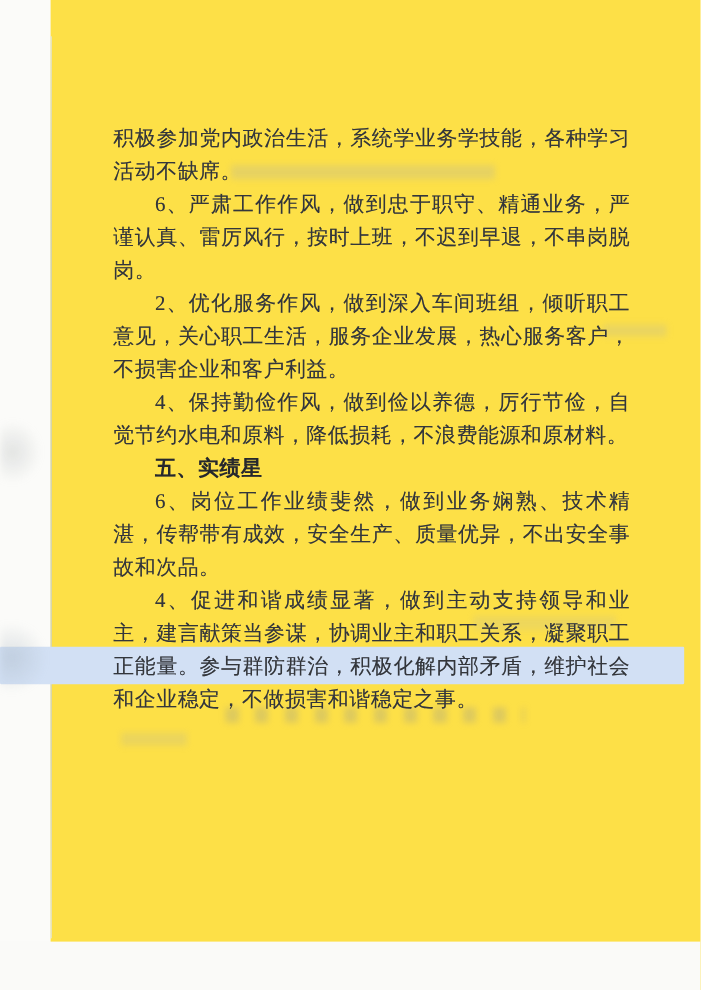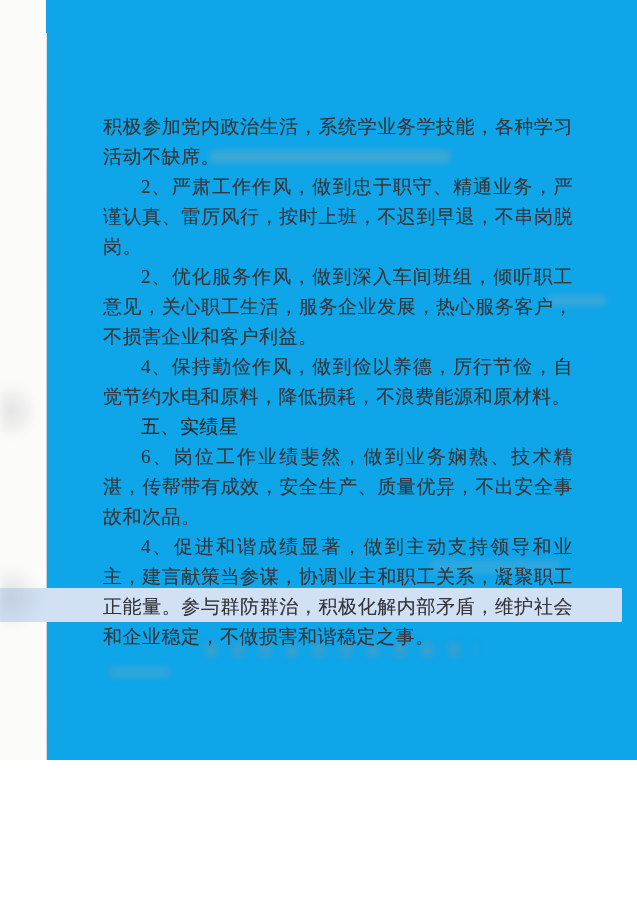--- a/index.html
+++ b/index.html
@@ -1,19 +1,19 @@
 <!DOCTYPE html>
 <html><head>
 <meta charset="utf-8">
 <style>
   html,body{margin:0;padding:0;background:#ffffff;}
   .canvas{
     position:relative;
-    width:637px;height:760px;
-    background:#0ea5e9;
+    width:637px;height:900px;
+    background:#fde047;
     overflow:hidden;
     font-family:"Liberation Serif","DejaVu Serif",serif;
   }
   
   .left-margin{
     position:absolute;left:0;top:0;width:46px;height:900px;
     background:#fbfbf9;
   }
   
   .edge-line{
@@ -29,21 +29,21 @@
     position:absolute;left:103px;top:112px;width:470px;
     font-size:19px;line-height:30px;
     color:#33363b;
     text-align:justify;
     letter-spacing:.5px;
     text-shadow:0 0 .4px rgba(70,70,75,.5);
     z-index:2;
   }
   .text-block p{margin:0;text-indent:2em;}
   .text-block p.no-indent{text-indent:0;}
-  .text-block p.heading{font-weight:normal;color:#26282c;}
+  .text-block p.heading{font-weight:bold;color:#26282c;}
   
   .artifact{position:absolute;filter:blur(3px);pointer-events:none;z-index:1;}
   .a1{left:210px;top:150px;width:240px;height:13px;background:rgba(176,176,170,.28);}
   .a2{left:548px;top:295px;width:58px;height:11px;background:rgba(178,178,172,.25);}
   .a3{left:205px;top:643px;width:272px;height:14px;
       background:repeating-linear-gradient(90deg,rgba(150,150,146,.30) 0 12px,rgba(150,150,146,0) 12px 27px);}
   .a4{left:110px;top:666px;width:60px;height:12px;background:rgba(175,175,170,.22);}
   .a5{left:0;top:382px;width:38px;height:58px;background:radial-gradient(ellipse at 30% 50%,rgba(170,175,176,.30),rgba(170,175,176,0) 70%);}
   .a6{left:0;top:566px;width:42px;height:64px;background:radial-gradient(ellipse at 25% 50%,rgba(160,172,182,.32),rgba(160,172,182,0) 72%);}
   .a7{left:430px;top:560px;width:130px;height:13px;background:rgba(178,180,176,.20);}
@@ -62,20 +62,20 @@
   <div class="artifact a1"></div>
   <div class="artifact a2"></div>
   <div class="artifact a3"></div>
   <div class="artifact a4"></div>
   <div class="artifact a5"></div>
   <div class="artifact a6"></div>
   <div class="artifact a7"></div>
 
   <div class="text-block">
     <p class="no-indent">积极参加党内政治生活，系统学业务学技能，各种学习活动不缺席。</p>
-    <p>2、严肃工作作风，做到忠于职守、精通业务，严谨认真、雷厉风行，按时上班，不迟到早退，不串岗脱岗。</p>
+    <p>6、严肃工作作风，做到忠于职守、精通业务，严谨认真、雷厉风行，按时上班，不迟到早退，不串岗脱岗。</p>
     <p>2、优化服务作风，做到深入车间班组，倾听职工意见，关心职工生活，服务企业发展，热心服务客户，不损害企业和客户利益。</p>
     <p>4、保持勤俭作风，做到俭以养德，厉行节俭，自觉节约水电和原料，降低损耗，不浪费能源和原材料。</p>
     <p class="heading">五、实绩星</p>
     <p>6、岗位工作业绩斐然，做到业务娴熟、技术精湛，传帮带有成效，安全生产、质量优异，不出安全事故和次品。</p>
     <p>4、促进和谐成绩显著，做到主动支持领导和业主，建言献策当参谋，协调业主和职工关系，凝聚职工正能量。参与群防群治，积极化解内部矛盾，维护社会和企业稳定，不做损害和谐稳定之事。</p>
   </div>
 </div>
 
 </body></html>

